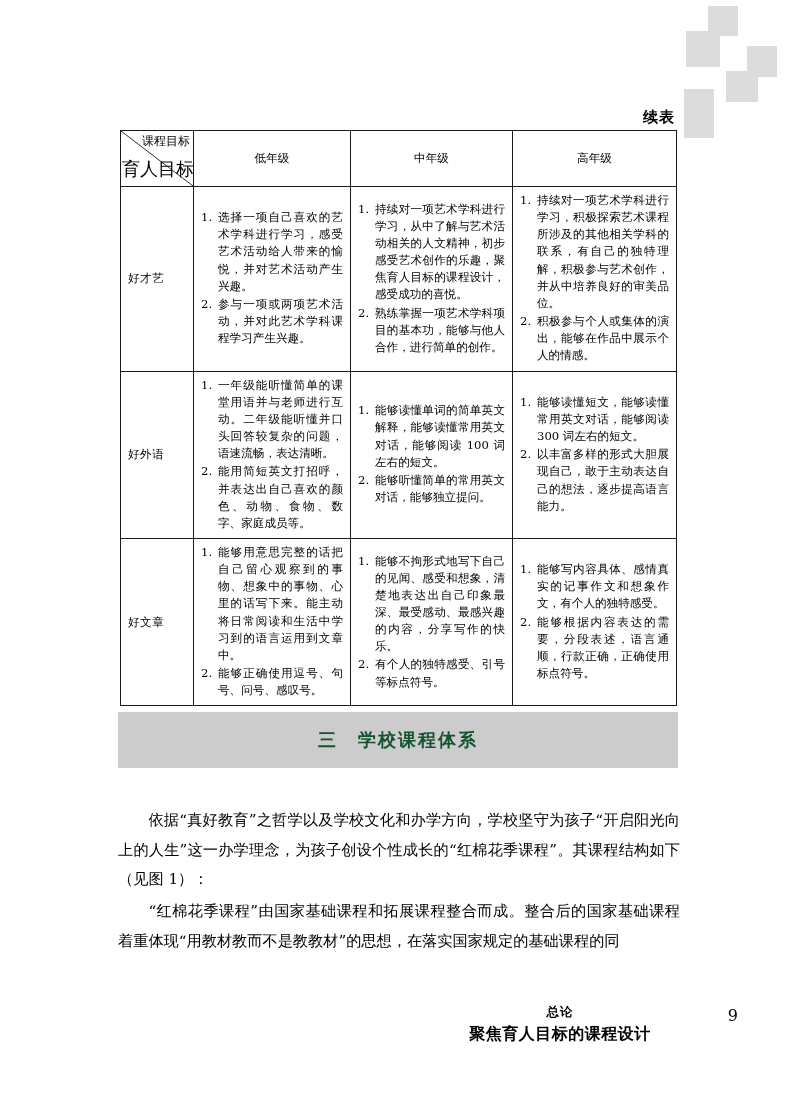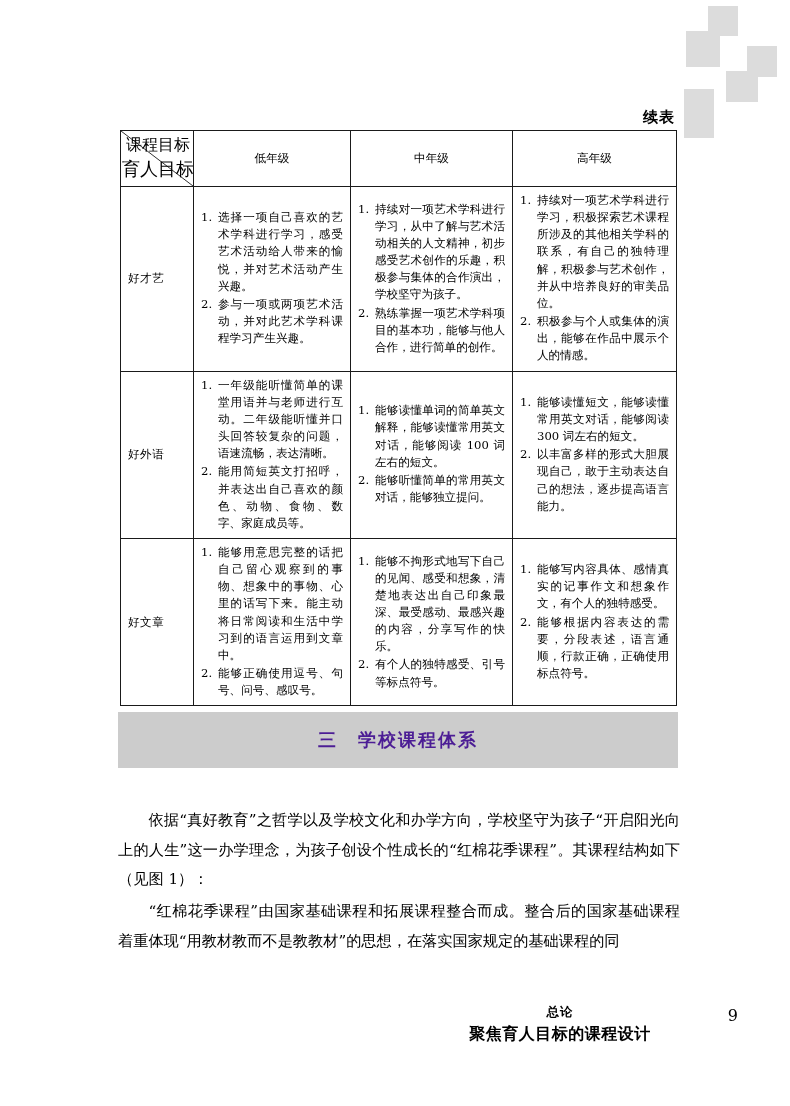--- a/index.html
+++ b/index.html
@@ -77,21 +77,21 @@
   }
   .corner .diag {
     position: absolute;
     left: 0; top: 0;
     width: 100%; height: 100%;
   }
   .corner .lbl-top {
     position: absolute;
     right: 3px;
     top: 2px;
-    font-size: 16px;
+    font-size: 12px;
     white-space: nowrap;
   }
   .corner .lbl-bot {
     position: absolute;
     left: 1px;
     bottom: 3px;
     font-size: 18px;
     white-space: nowrap;
   }
 
@@ -135,21 +135,21 @@
     background: #cccccc;
     display: flex;
     align-items: center;
     justify-content: center;
   }
   .banner .btxt {
     font-family: "DejaVu Sans", "Liberation Sans", sans-serif;
     font-weight: bold;
     font-size: 18px;
     letter-spacing: 2px;
-    color: #4c1d95;
+    color: #14532d;
   }
 
   
   .body-copy {
     position: absolute;
     left: 118px;
     top: 806px;
     width: 562px;
   }
   .body-copy p {
@@ -234,21 +234,21 @@
       <tr>
         <td class="row-label">好才艺</td>
         <td>
           <ol class="items">
             <li>选择一项自己喜欢的艺术学科进行学习，感受艺术活动给人带来的愉悦，并对艺术活动产生兴趣。</li>
             <li>参与一项或两项艺术活动，并对此艺术学科课程学习产生兴趣。</li>
           </ol>
         </td>
         <td>
           <ol class="items">
-            <li>持续对一项艺术学科进行学习，从中了解与艺术活动相关的人文精神，初步感受艺术创作的乐趣，积极参与集体的合作演出，学校坚守为孩子。</li>
+            <li>持续对一项艺术学科进行学习，从中了解与艺术活动相关的人文精神，初步感受艺术创作的乐趣，聚焦育人目标的课程设计，感受成功的喜悦。</li>
             <li>熟练掌握一项艺术学科项目的基本功，能够与他人合作，进行简单的创作。</li>
           </ol>
         </td>
         <td>
           <ol class="items">
             <li>持续对一项艺术学科进行学习，积极探索艺术课程所涉及的其他相关学科的联系，有自己的独特理解，积极参与艺术创作，并从中培养良好的审美品位。</li>
             <li>积极参与个人或集体的演出，能够在作品中展示个人的情感。</li>
           </ol>
         </td>
       </tr>

